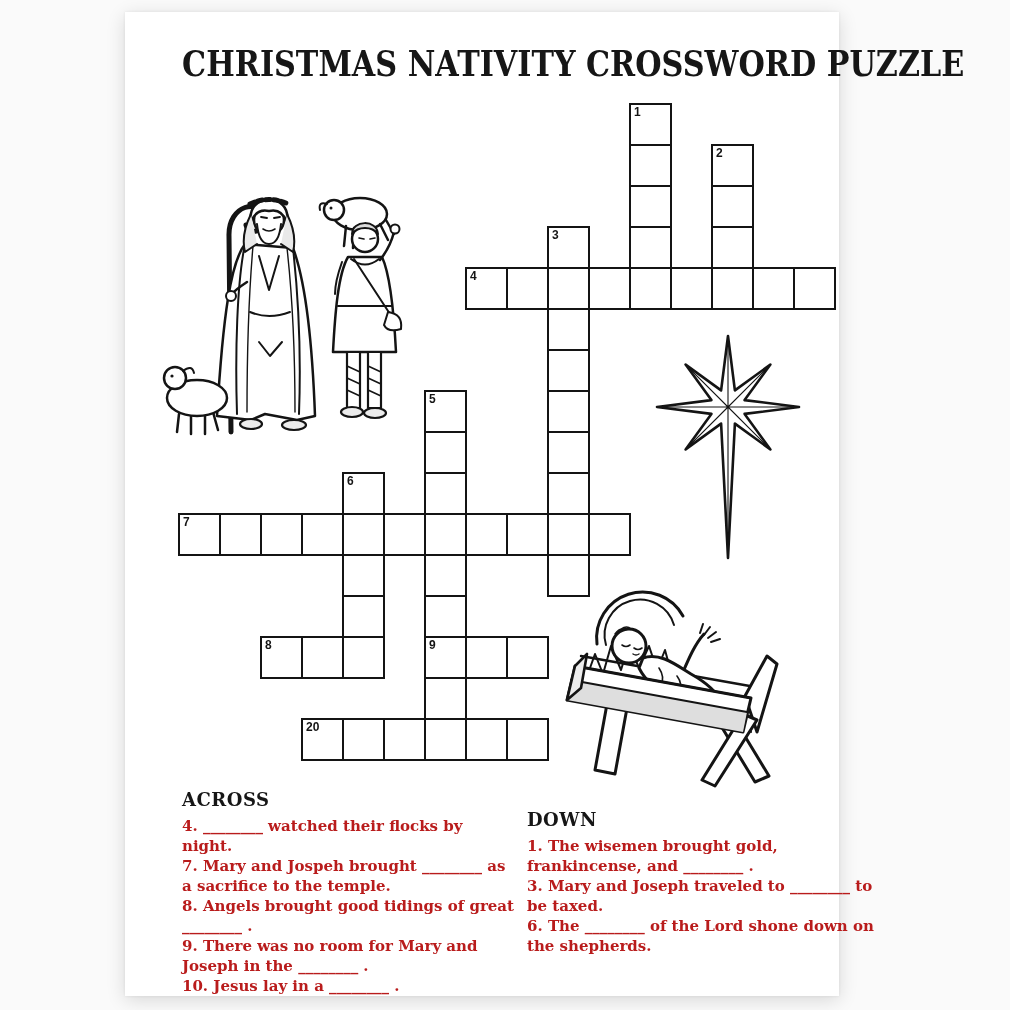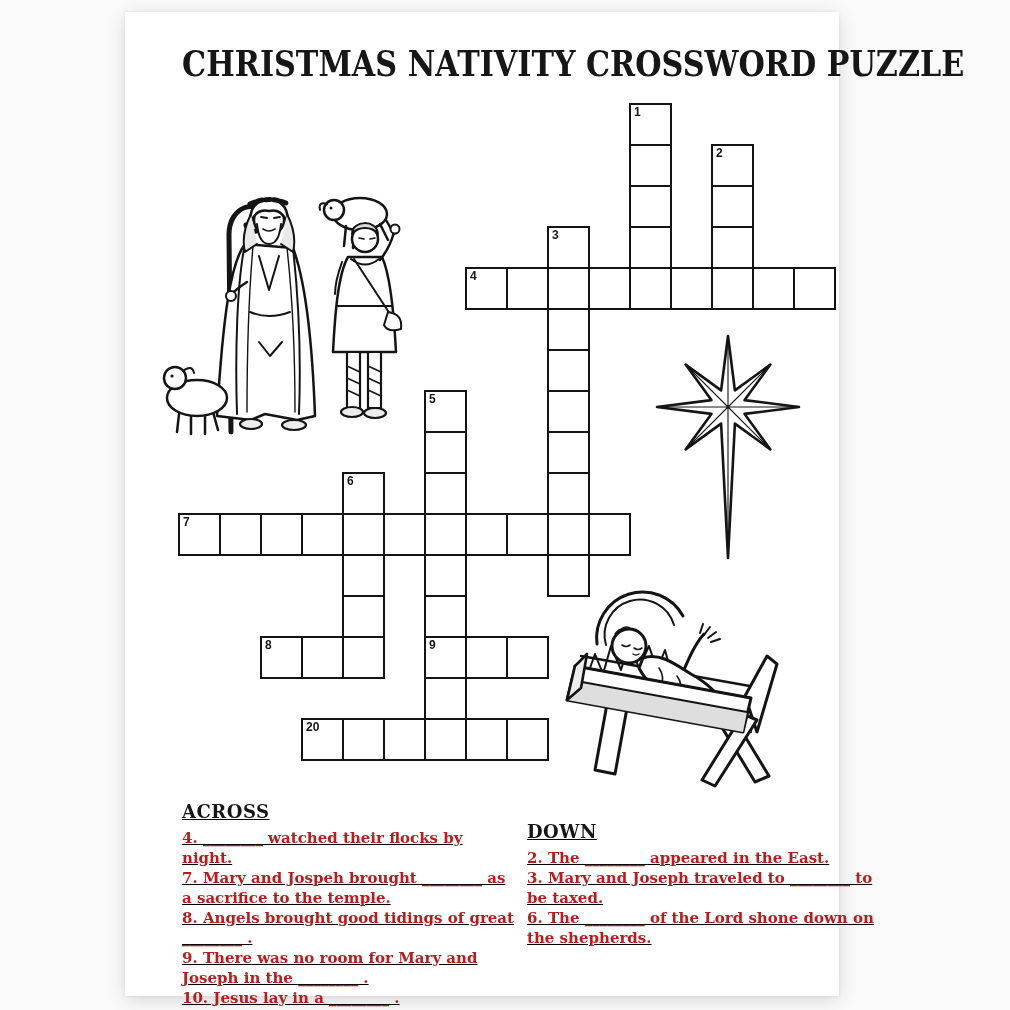--- a/index.html
+++ b/index.html
@@ -33,21 +33,21 @@
   .num{
     position:absolute;top:1px;left:3px;
     font-family:"Liberation Sans",sans-serif;
     font-weight:bold;font-size:12px;color:#141414;line-height:13px;
   }
   .illus{position:absolute;}
   #illus-shepherds{left:22px;top:150px;}
   #illus-star{left:528px;top:320px;}
   #illus-manger{left:438px;top:570px;}
   .clues{position:absolute;left:0;top:778px;width:100%;}
-  .clue-col{position:absolute;top:12px;text-decoration:underline;}
+  .clue-col{position:absolute;top:0;}
   .clue-col h2{
     margin:0 0 6px 0;font-size:18px;font-weight:bold;color:#161616;
     letter-spacing:.5px;line-height:20px;
   }
   #across-col{left:57px;width:334px;}
   #down-col{left:402px;width:356px;margin-top:20px;}
   .clue{
     font-size:15px;font-weight:bold;color:#b91c1c;
     line-height:20px;
   }
@@ -244,20 +244,20 @@
           <div class="clue">4. ________ watched their flocks by night.</div>
           <div class="clue">7. Mary and Jospeh brought ________ as a sacrifice to the temple.</div>
           <div class="clue">8. Angels brought good tidings of great ________ .</div>
           <div class="clue">9. There was no room for Mary and Joseph in the ________ .</div>
           <div class="clue">10. Jesus lay in a ________ .</div>
         </div>
     </div>
     <div id="down-col" class="clue-col">
       <h2>DOWN</h2>
       <div id="down-list">
-          <div class="clue">2. The ________ appeared in the East.</div>
+          <div class="clue">1. The wisemen brought gold, frankincense, and ________ .</div>
           <div class="clue">3. Mary and Joseph traveled to ________ to be taxed.</div>
           <div class="clue">6. The ________ of the Lord shone down on the shepherds.</div>
         </div>
     </div>
   </div>
 
 </div>
 
 </body></html>

